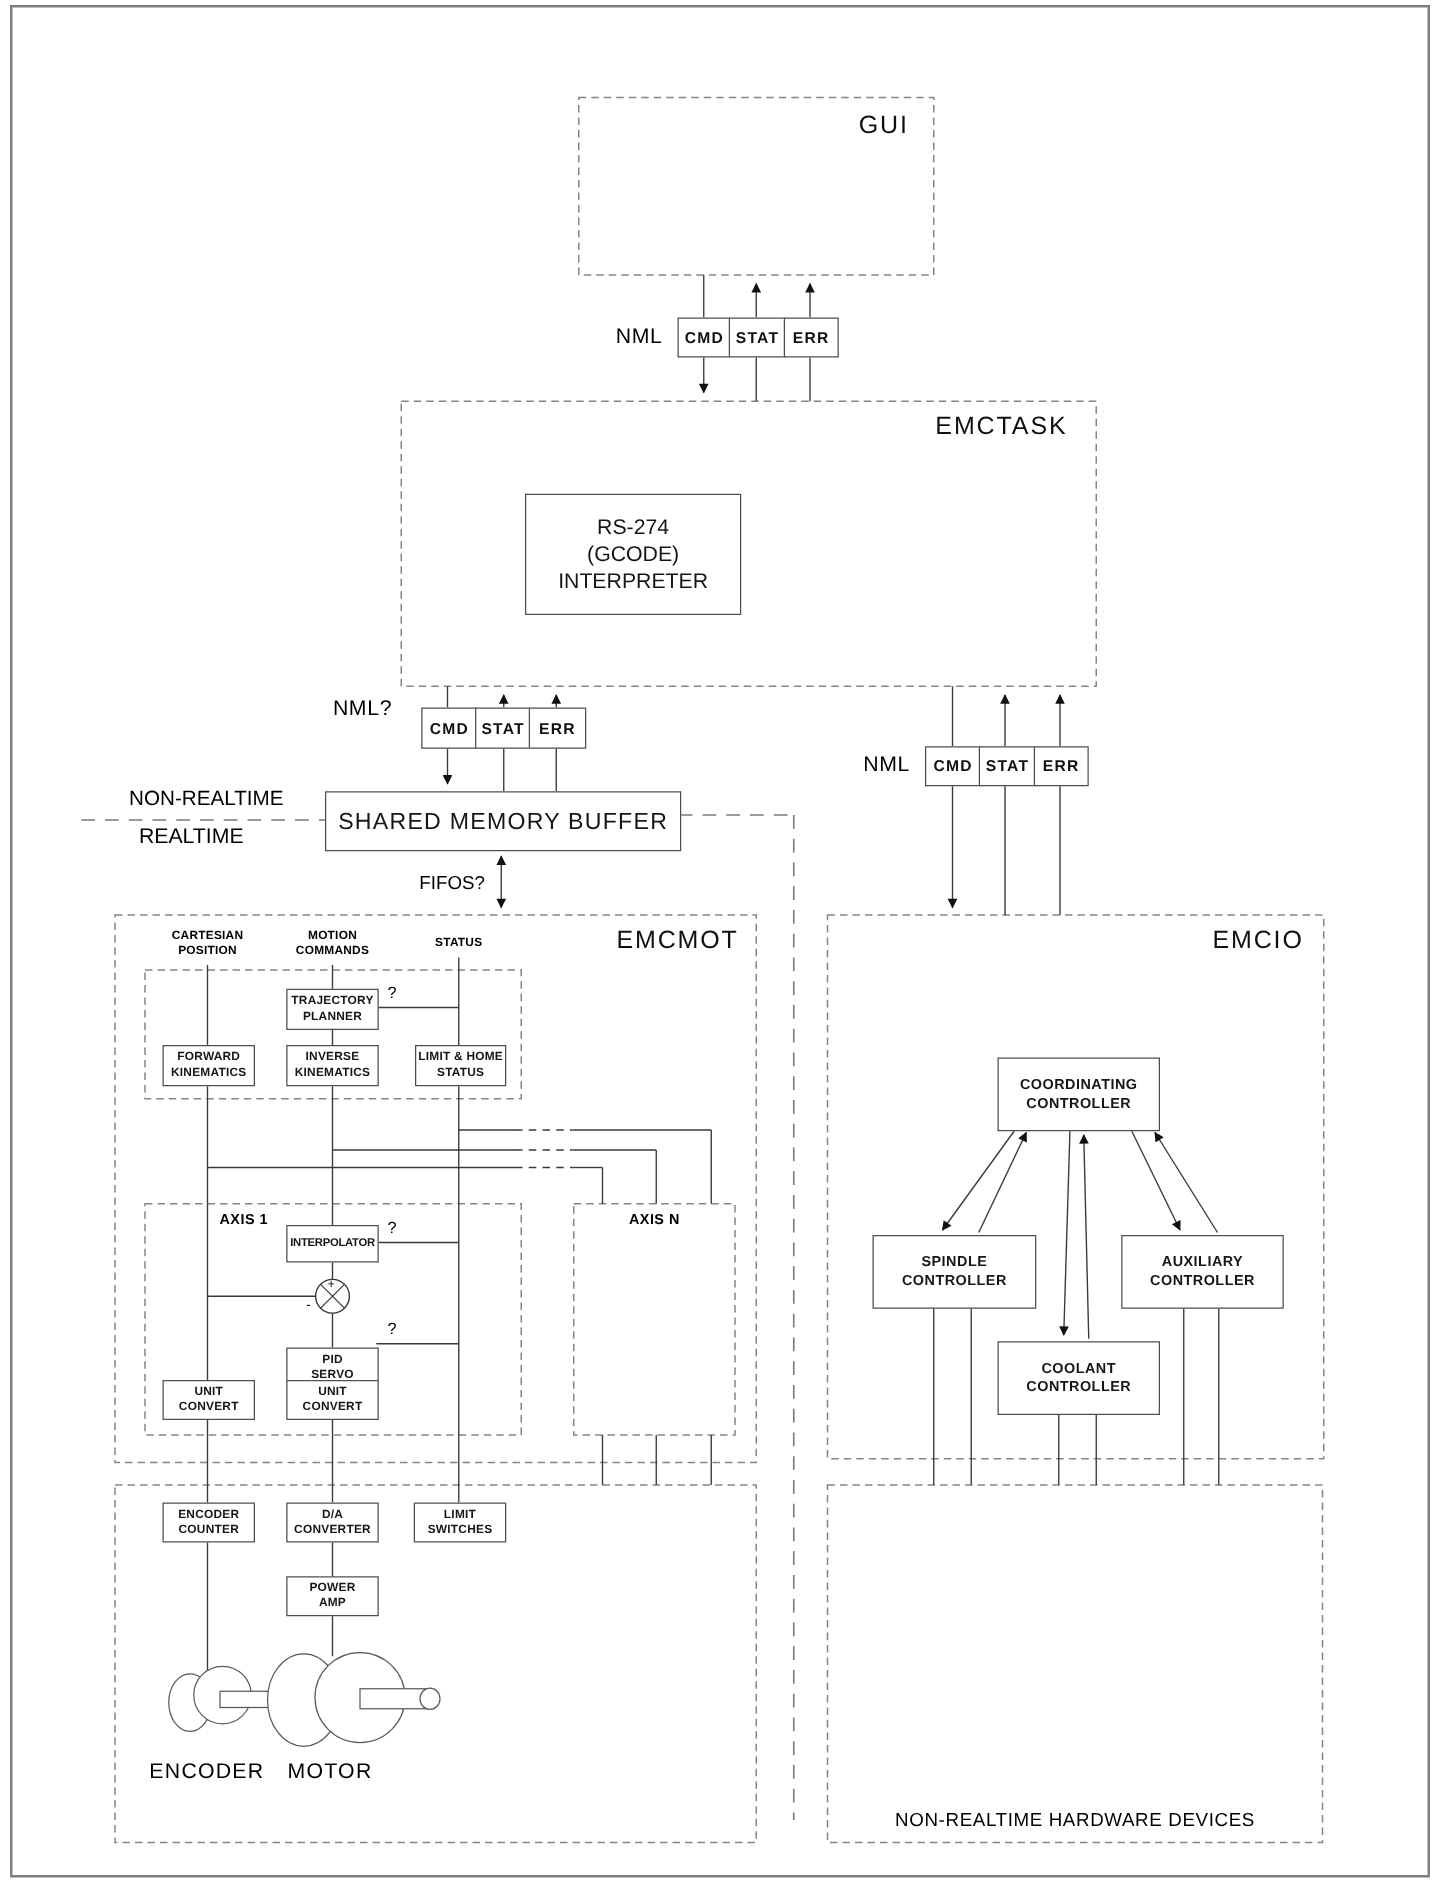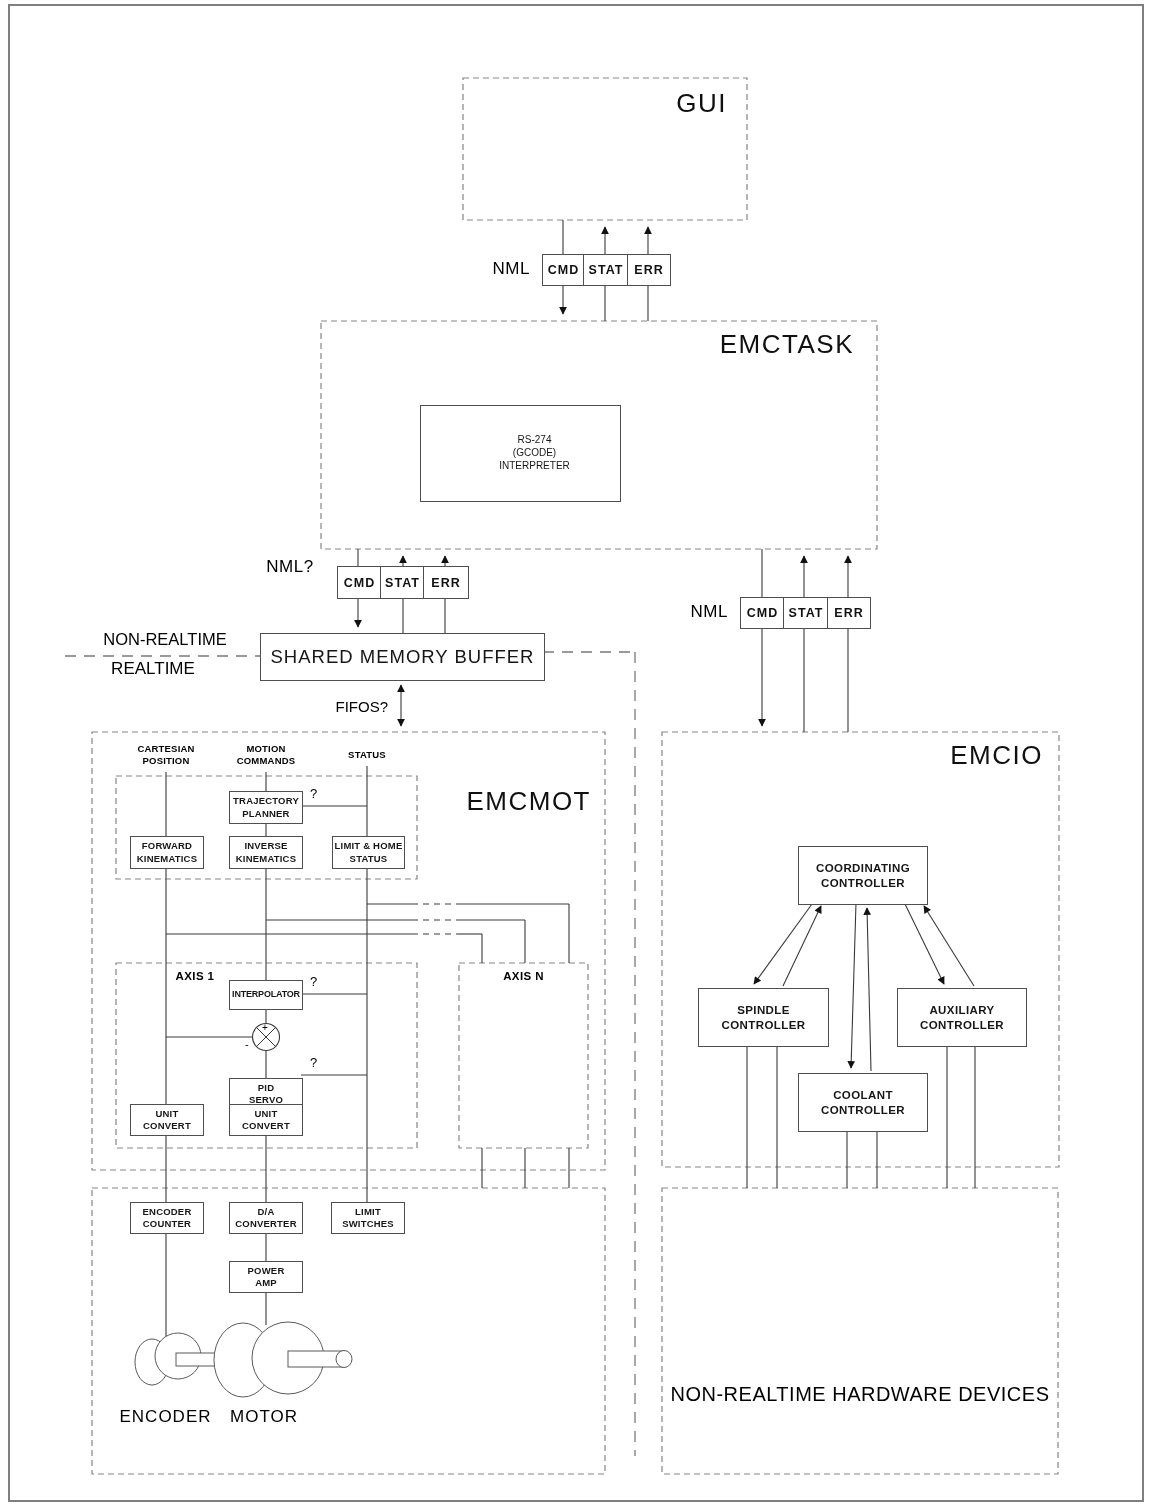--- a/index.html
+++ b/index.html
@@ -8,21 +8,21 @@
   svg.wires{position:absolute;left:0;top:0;z-index:0;}
   .sbox{position:absolute;z-index:2;border:1px solid #4f4f4f;background:#fff;
         display:flex;align-items:center;justify-content:center;text-align:center;
         white-space:pre-line;line-height:1.28;color:#161616;}
   .cell{position:absolute;z-index:2;border:1px solid #4f4f4f;background:#fff;
         display:flex;align-items:center;justify-content:center;
         font-size:12.5px;font-weight:600;letter-spacing:1px;color:#111;}
   .lbl{position:absolute;z-index:2;white-space:pre-line;line-height:1.22;color:#000000;}
   .ctr{text-align:center;}
   .rgt{text-align:right;}
-  .title{font-size:26px;letter-spacing:1.5px;font-weight:400;color:#101010;}
+  .title{font-size:20px;letter-spacing:1.5px;font-weight:400;color:#101010;}
   .small{font-size:9.5px;font-weight:600;letter-spacing:.2px;}
   .med{font-size:11.5px;font-weight:600;letter-spacing:.4px;}
   .nml{font-size:17px;letter-spacing:.5px;}
 </style>
 </head>
 <body>
 
 <div class="stage">
 
 <svg class="wires" width="1152" height="1510" viewBox="0 0 1152 1510">
@@ -137,40 +137,40 @@
 </svg>
 
 <div class="lbl title rgt" style="left:597px;top:88px;width:130px;">GUI</div>
 
 <div class="lbl nml rgt" style="left:455px;top:259px;width:75px;">NML</div>
 <div class="cell" style="left:542px;top:254px;width:41px;height:30px;">CMD</div>
 <div class="cell" style="left:583px;top:254px;width:44px;height:30px;">STAT</div>
 <div class="cell" style="left:627px;top:254px;width:42px;height:30px;">ERR</div>
 
 <div class="lbl title rgt" style="left:650px;top:329px;width:204px;">EMCTASK</div>
-<div class="sbox" style="left:420px;top:405px;width:171px;height:95px;font-size:10px;padding-left:28px;">RS-274
+<div class="sbox" style="left:420px;top:395px;width:171px;height:95px;font-size:17px;">RS-274
 (GCODE)
 INTERPRETER</div>
 
 <div class="lbl nml rgt" style="left:248px;top:557px;width:84px;text-align:center;">NML?</div>
 <div class="cell" style="left:337px;top:566px;width:43px;height:31px;">CMD</div>
 <div class="cell" style="left:380px;top:566px;width:43px;height:31px;">STAT</div>
 <div class="cell" style="left:423px;top:566px;width:44px;height:31px;">ERR</div>
 
 <div class="lbl nml rgt" style="left:655px;top:602px;width:73px;">NML</div>
 <div class="cell" style="left:740px;top:597px;width:43px;height:30px;">CMD</div>
 <div class="cell" style="left:783px;top:597px;width:44px;height:30px;">STAT</div>
 <div class="cell" style="left:827px;top:597px;width:42px;height:30px;">ERR</div>
 
 <div class="sbox" style="left:260px;top:633px;width:283px;height:46px;font-size:18.5px;letter-spacing:1px;">SHARED MEMORY BUFFER</div>
 <div class="lbl ctr" style="left:95px;top:629px;width:140px;font-size:16.5px;">NON-REALTIME</div>
 <div class="lbl ctr" style="left:83px;top:659px;width:140px;font-size:17px;">REALTIME</div>
 <div class="lbl rgt" style="left:295px;top:698px;width:93px;font-size:15px;">FIFOS?</div>
 
-<div class="lbl title rgt" style="left:420px;top:740px;width:171px;margin-top:46px;">EMCMOT</div>
+<div class="lbl title rgt" style="left:420px;top:740px;width:171px;">EMCMOT</div>
 <div class="lbl small ctr" style="left:116px;top:743px;width:100px;">CARTESIAN
 POSITION</div>
 <div class="lbl small ctr" style="left:216px;top:743px;width:100px;">MOTION
 COMMANDS</div>
 <div class="lbl small ctr" style="left:332px;top:749px;width:70px;">STATUS</div>
 
 <div class="sbox small" style="left:229px;top:791px;width:72px;height:31px;">TRAJECTORY
 PLANNER</div>
 <div class="sbox small" style="left:130px;top:836px;width:72px;height:31px;">FORWARD
 KINEMATICS</div>
@@ -211,15 +211,15 @@
 COUNTER</div>
 <div class="sbox small" style="left:229px;top:1202px;width:72px;height:30px;">D/A
 CONVERTER</div>
 <div class="sbox small" style="left:331px;top:1202px;width:72px;height:30px;">LIMIT
 SWITCHES</div>
 <div class="sbox small" style="left:229px;top:1261px;width:72px;height:30px;">POWER
 AMP</div>
 <div class="lbl ctr" style="left:118px;top:1407px;width:95px;font-size:17px;letter-spacing:1px;">ENCODER</div>
 <div class="lbl ctr" style="left:218px;top:1407px;width:92px;font-size:17px;letter-spacing:1px;">MOTOR</div>
 
-<div class="lbl ctr" style="left:662px;top:1382px;width:396px;font-size:20px;letter-spacing:.5px;">NON-REALTIME HARDWARE DEVICES</div>
+<div class="lbl ctr" style="left:662px;top:1448px;width:396px;font-size:15px;letter-spacing:.5px;">NON-REALTIME HARDWARE DEVICES</div>
 
 </div>
 
 </body></html>

